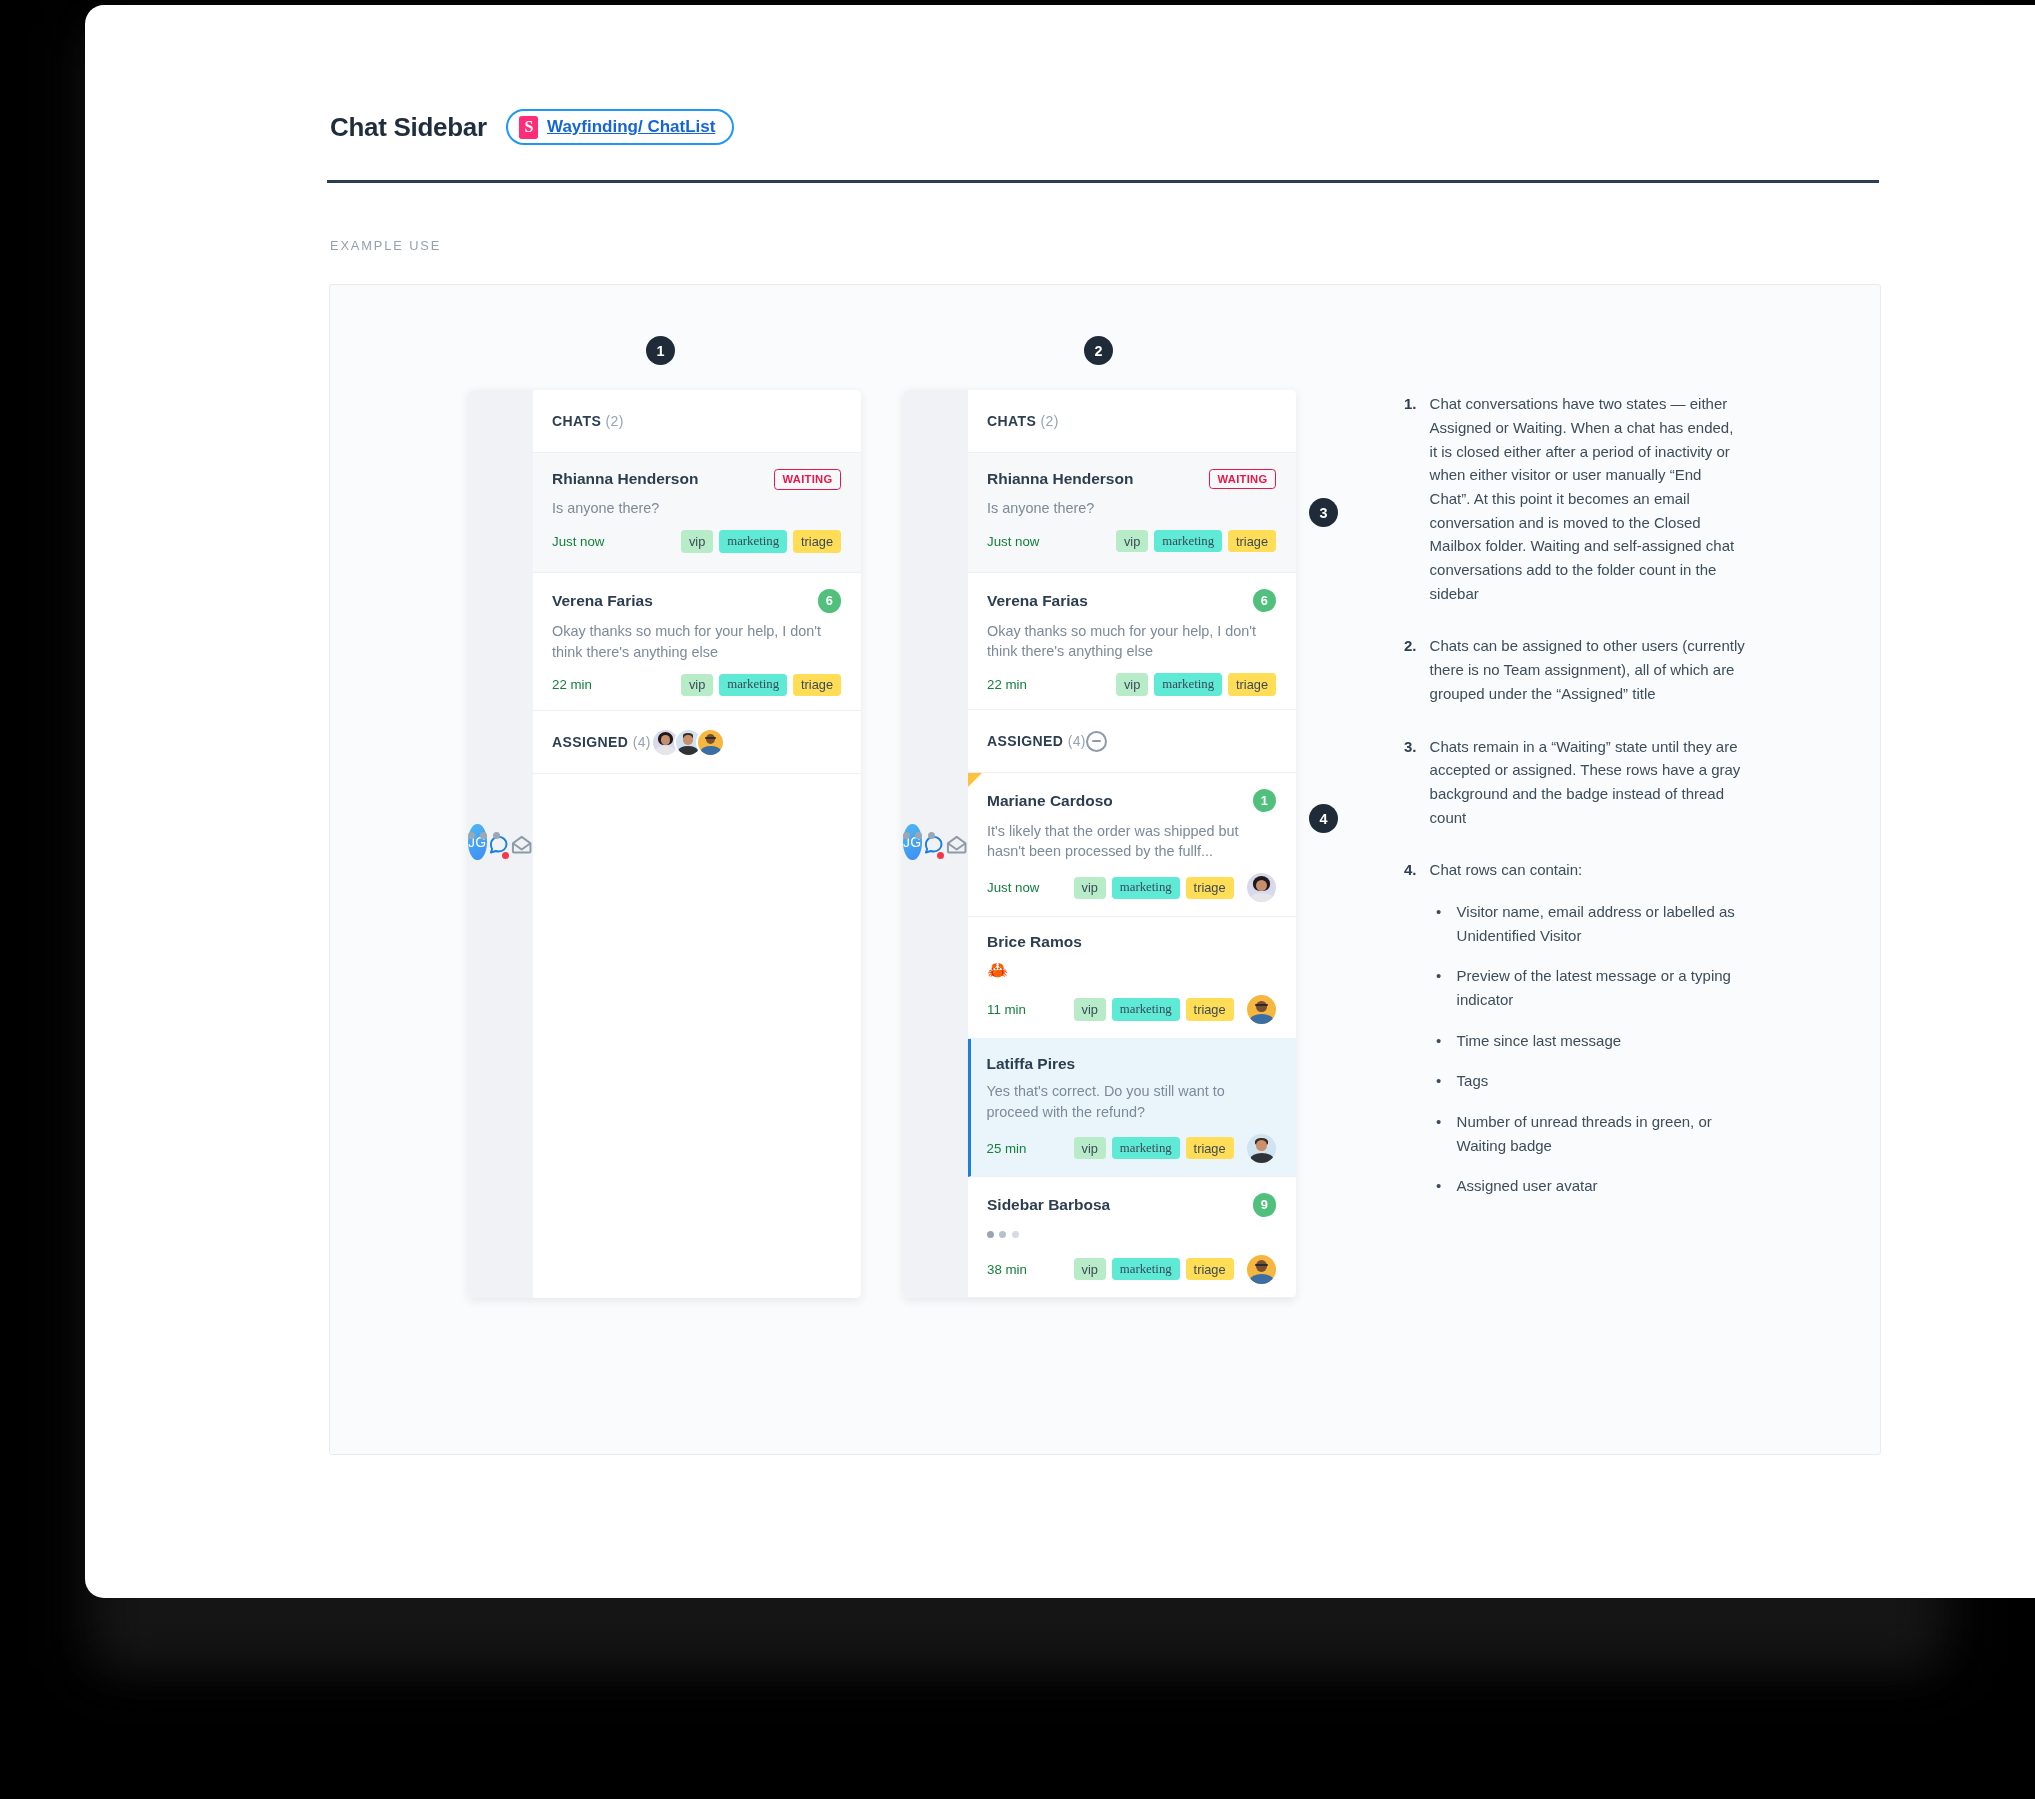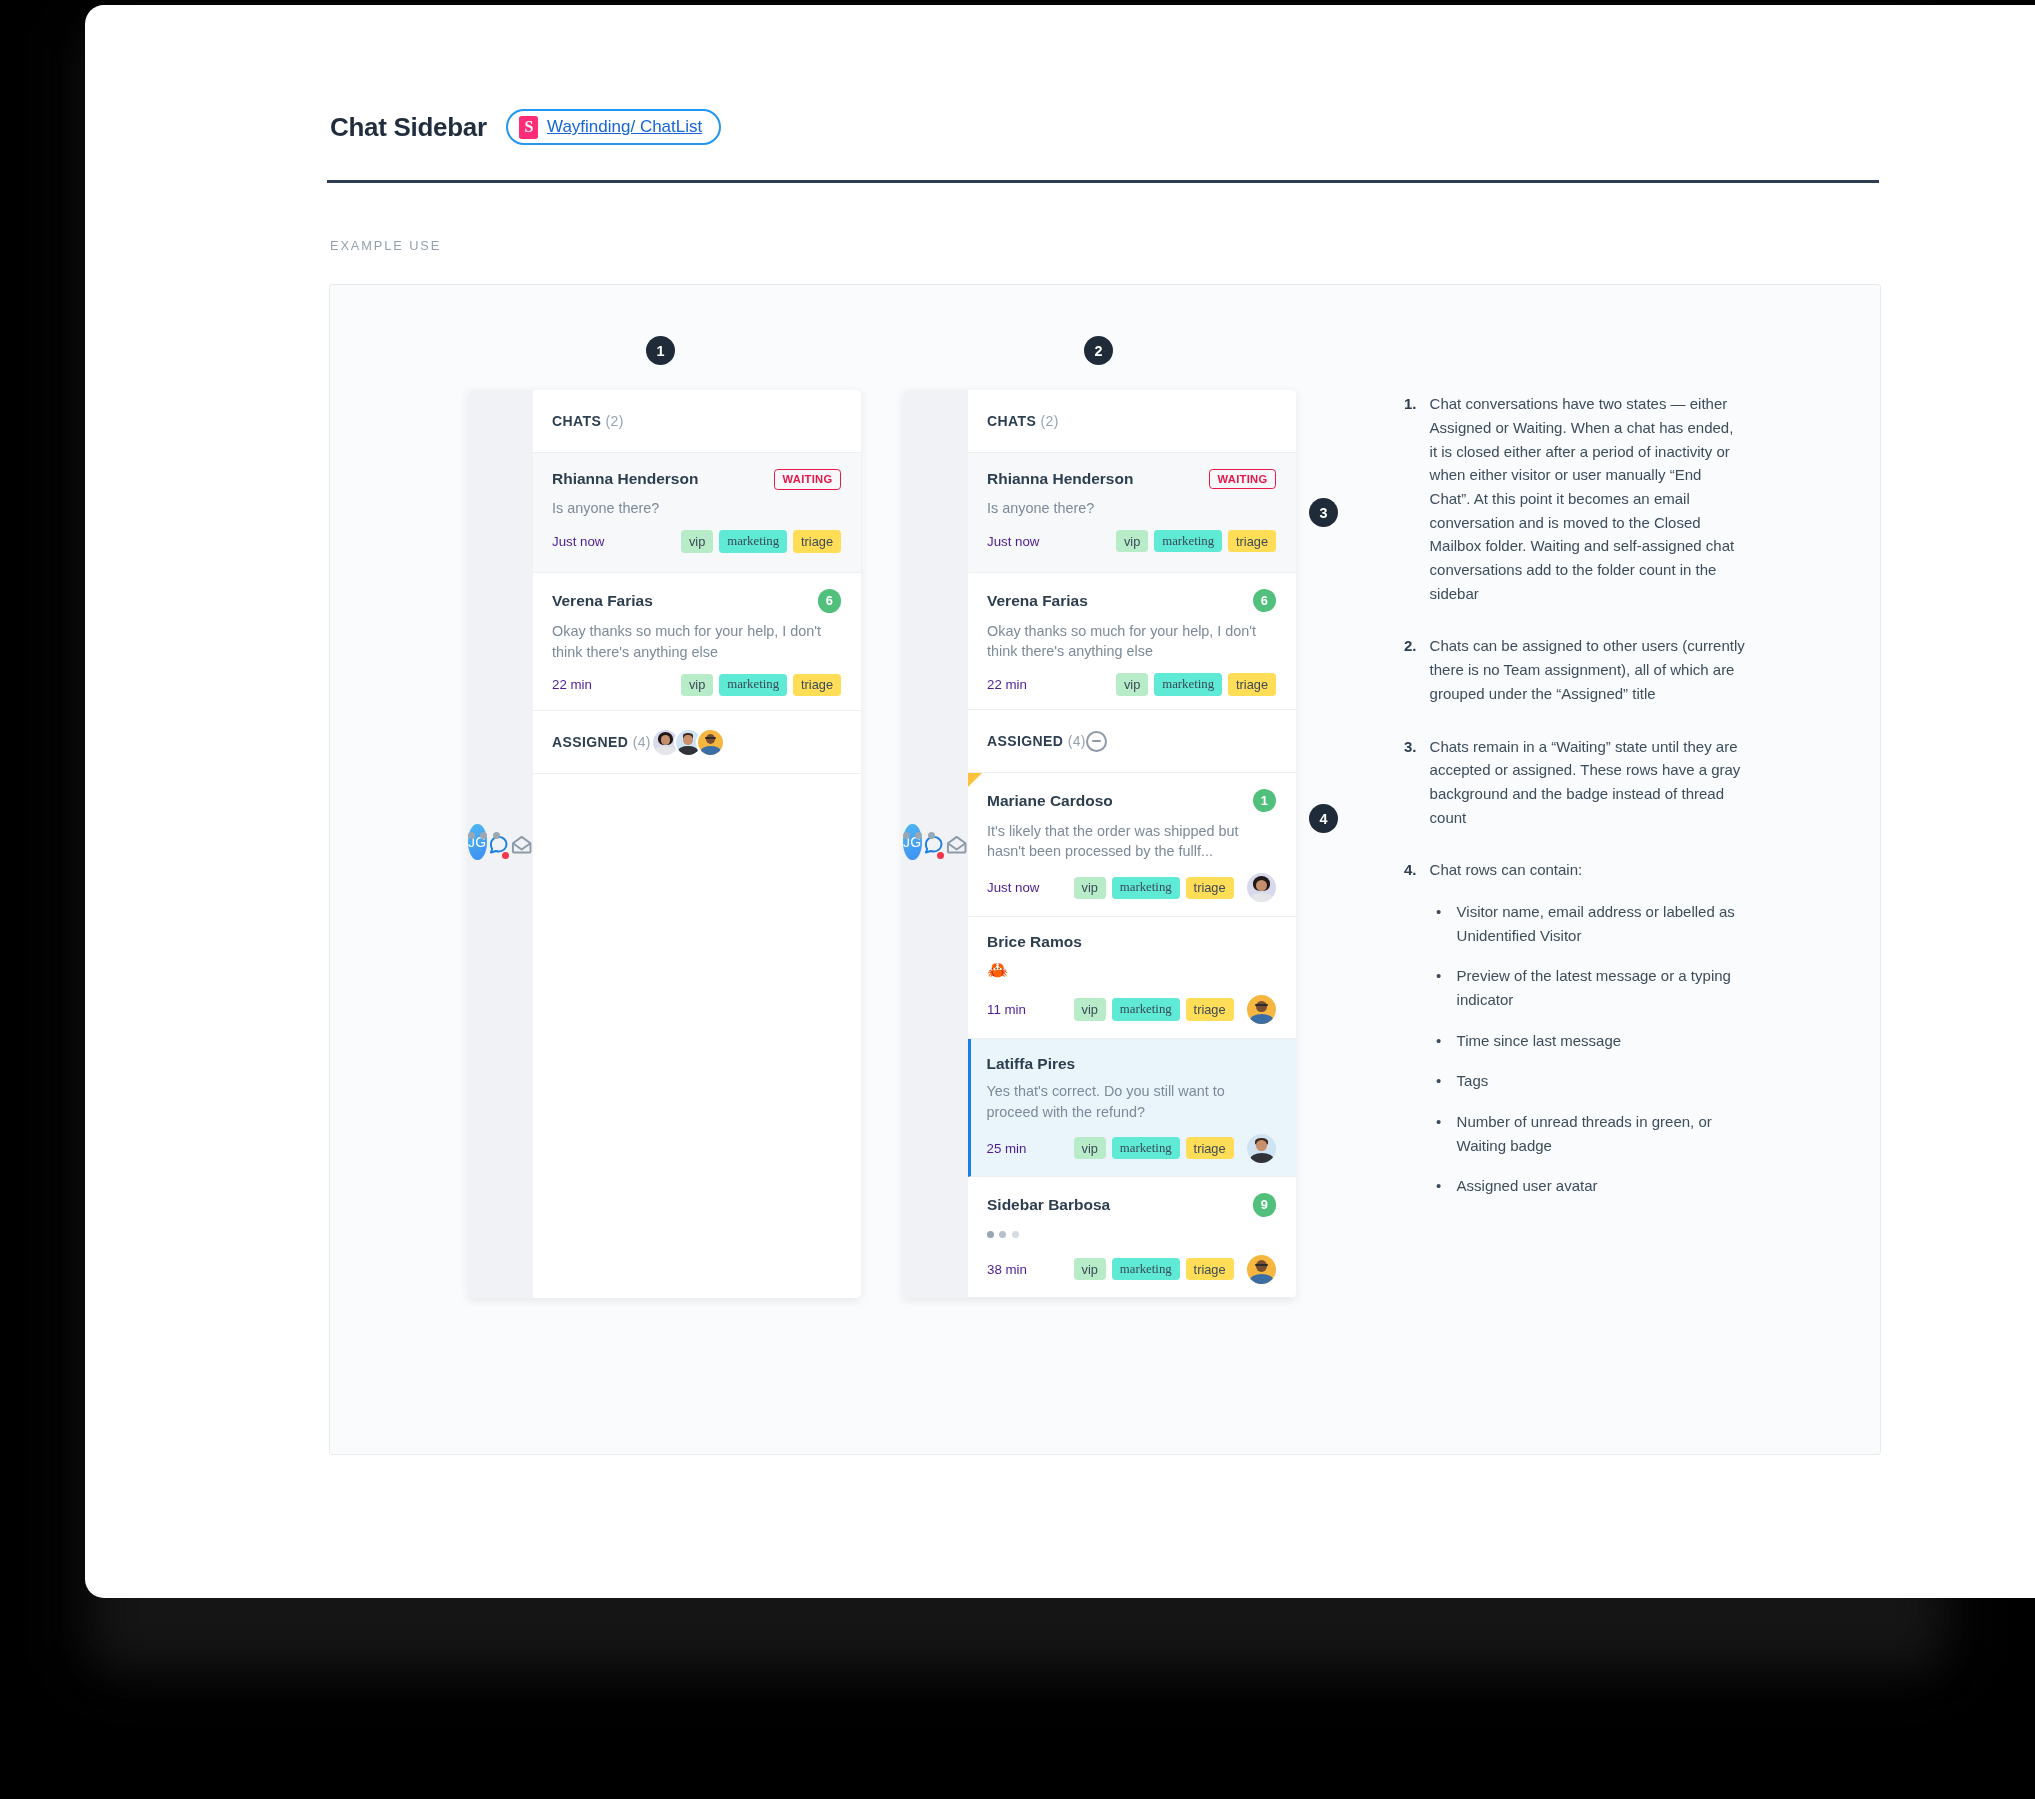--- a/index.html
+++ b/index.html
@@ -63,21 +63,21 @@
     border-radius: 2.7px;
     position: relative;
     display: flex; align-items: center; justify-content: center;
     font-size: 16px; font-weight: 700; color: #ffffff;
     font-family: "Liberation Serif", serif;
   }
   .wayfinding-link {
     font-size: 17px;
     color: #1565d8;
     text-decoration: underline;
-    font-weight: 400;
+    font-weight: 700;
     white-space: nowrap;
   }
 
   .header-rule {
     position: absolute;
     left: 242px; top: 175px;
     width: 1552px; height: 3.2px;
     background: #2c3e50;
   }
 
@@ -265,21 +265,21 @@
   .row-preview.emoji { font-size: 17px; }
   .typing-dots { display: flex; gap: 5.3px; margin-bottom: 11.7px; height: 18px; align-items:center;}
   .typing-dots span { width: 7px; height: 7px; border-radius: 50%; }
   .typing-dots span:nth-child(1){ background:#98a5b3; }
   .typing-dots span:nth-child(2){ background:#b7c1cc; }
   .typing-dots span:nth-child(3){ background:#d5dbe1; }
 
   .row-bottom {
     display: flex; align-items: center; justify-content: space-between;
   }
-  .row-time { font-size: 13.3px; color: #4c1d95; white-space: nowrap; }
+  .row-time { font-size: 13.3px; color: #15803d; white-space: nowrap; }
   .tags { display: flex; gap: 5.9px; align-items: center; }
   .tag {
     font-size: 12.8px; color: #3b4a59;
     border-radius: 3.7px; padding: 3.7px 8px;
     white-space: nowrap;
   }
   .tag-vip { background: #b8ecc8; }
   .tag-marketing { background: #5eead4; font-family: Liberation Serif, serif; }
   .tag-triage { background: #ffdd57; }
   .row-av { margin-left: 7.5px; }

